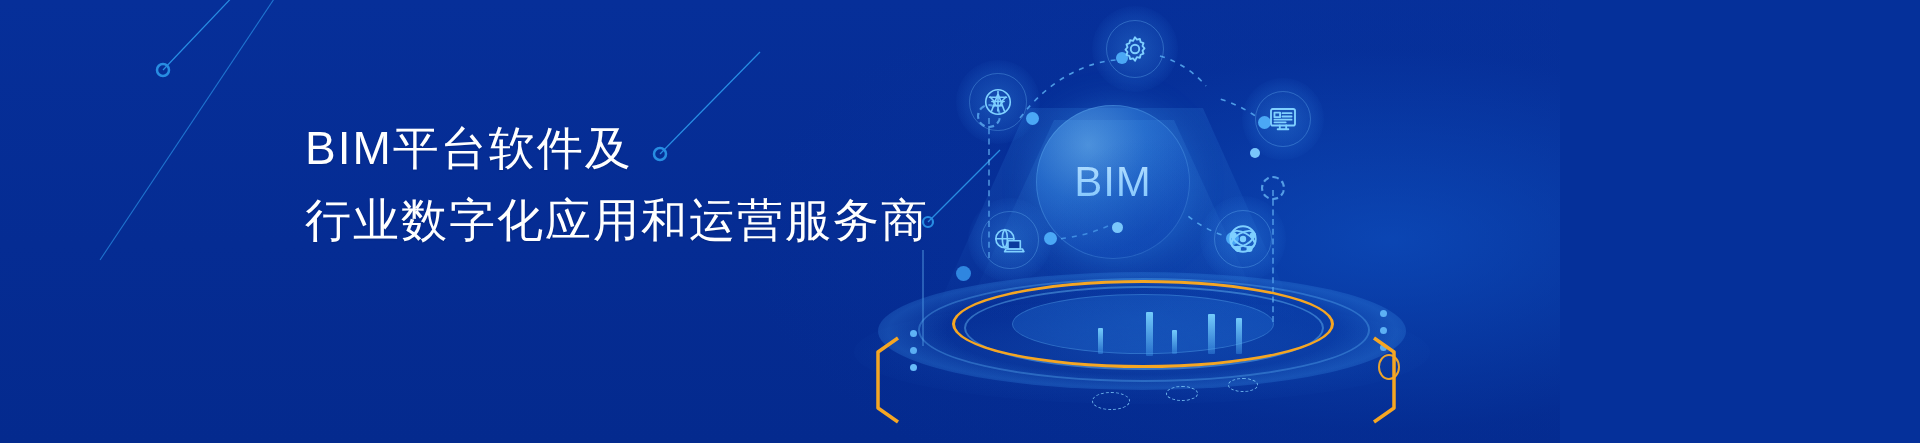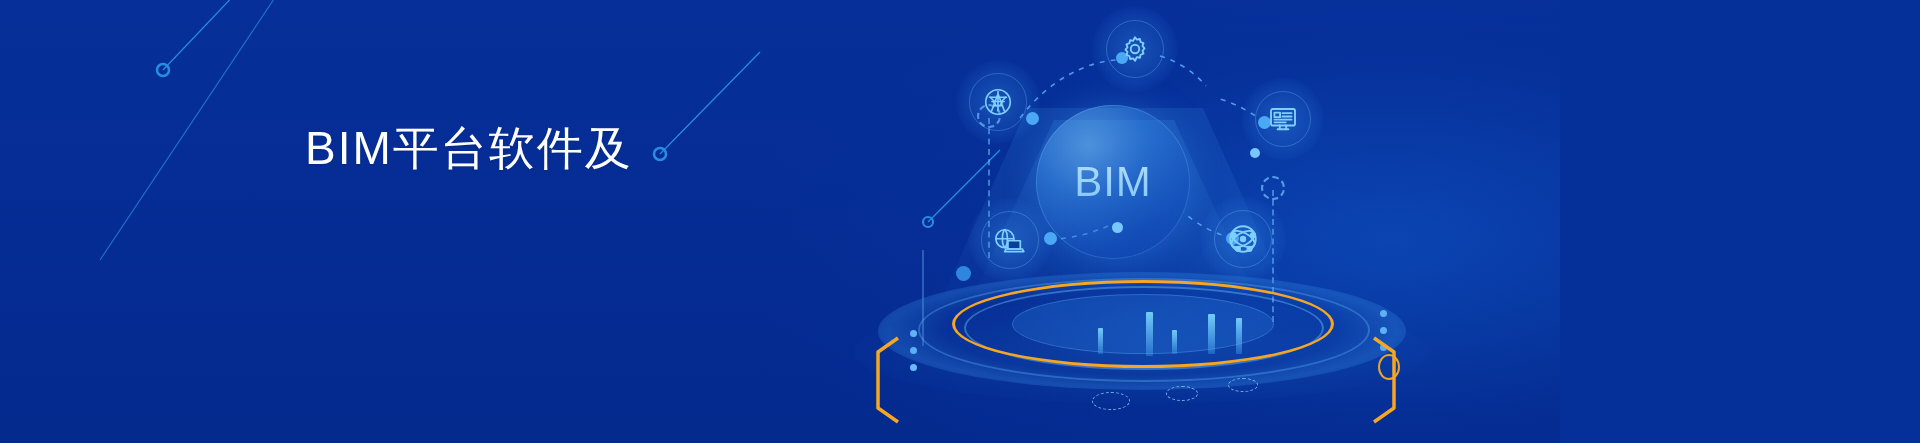--- a/index.html
+++ b/index.html
@@ -221,20 +221,21 @@
       </g>
       <g stroke="#2e9ef0" fill="none" stroke-width="1.0" opacity="0.55">
         <line x1="1700" y1="443" x2="1920" y2="216"></line>
         <line x1="1830" y1="443" x2="1920" y2="350"></line>
       </g>
     </svg>
   </div>
 
   <div class="headline">
     <span class="ln">BIM平台软件及</span>
+    <span class="ln">行业数字化应用和运营服务商</span>
   </div>
 
   <div class="graphic">
 
     <div class="light-cone"></div>
     <div class="light-cone c2"></div>
 
     <svg width="560" height="443" viewBox="0 0 560 443" style="position:absolute;left:0;top:0;">
       <g fill="none" stroke="#5fb6f8" stroke-width="1.6" stroke-dasharray="5 6" opacity="0.8">
         <path d="M160 118 C 190 78, 228 62, 256 60"></path>

